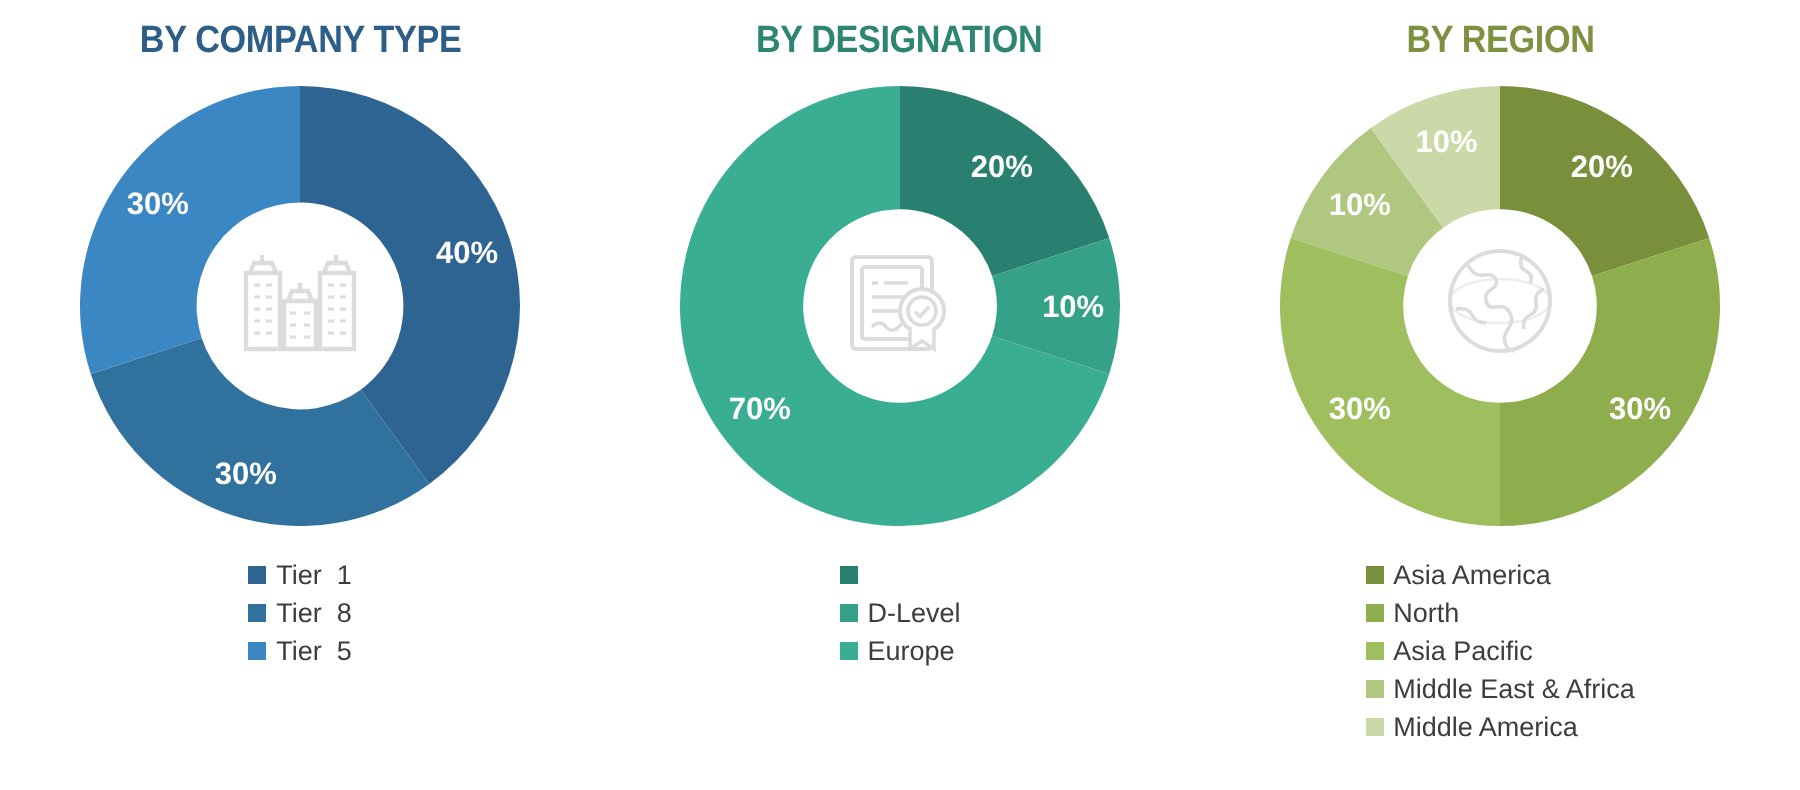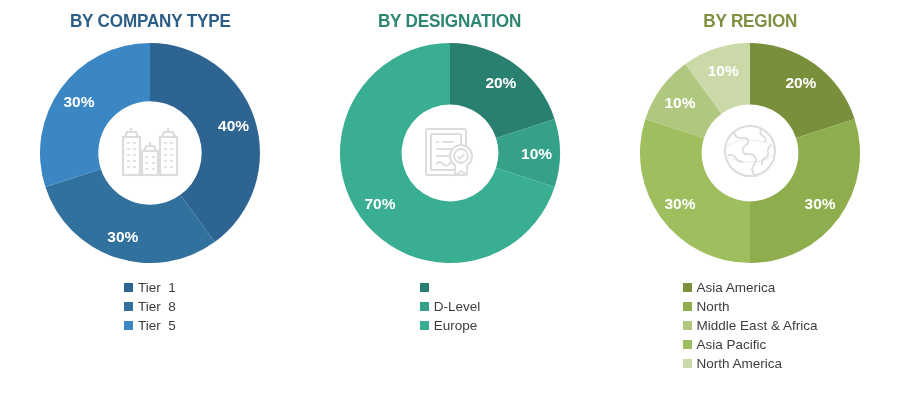--- a/index.html
+++ b/index.html
@@ -234,27 +234,27 @@
     <div class="legend" id="legend2">
         <div class="legend-row">
           <span class="legend-swatch" style="background: rgb(122, 143, 60);"></span>
           <span class="legend-label">Asia America</span>
         </div>
         <div class="legend-row">
           <span class="legend-swatch" style="background: rgb(142, 174, 78);"></span>
           <span class="legend-label">North</span>
         </div>
         <div class="legend-row">
+          <span class="legend-swatch" style="background: rgb(159, 191, 94);"></span>
+          <span class="legend-label">Asia Pacific</span>
+        </div>
+        <div class="legend-row">
           <span class="legend-swatch" style="background: rgb(175, 199, 126);"></span>
           <span class="legend-label">Middle East &amp; Africa</span>
         </div>
         <div class="legend-row">
-          <span class="legend-swatch" style="background: rgb(159, 191, 94);"></span>
-          <span class="legend-label">Asia Pacific</span>
-        </div>
-        <div class="legend-row">
           <span class="legend-swatch" style="background: rgb(203, 217, 168);"></span>
-          <span class="legend-label">North America</span>
+          <span class="legend-label">Middle America</span>
         </div>
       </div>
   </div>
 
 </div>
 
 </body></html>

